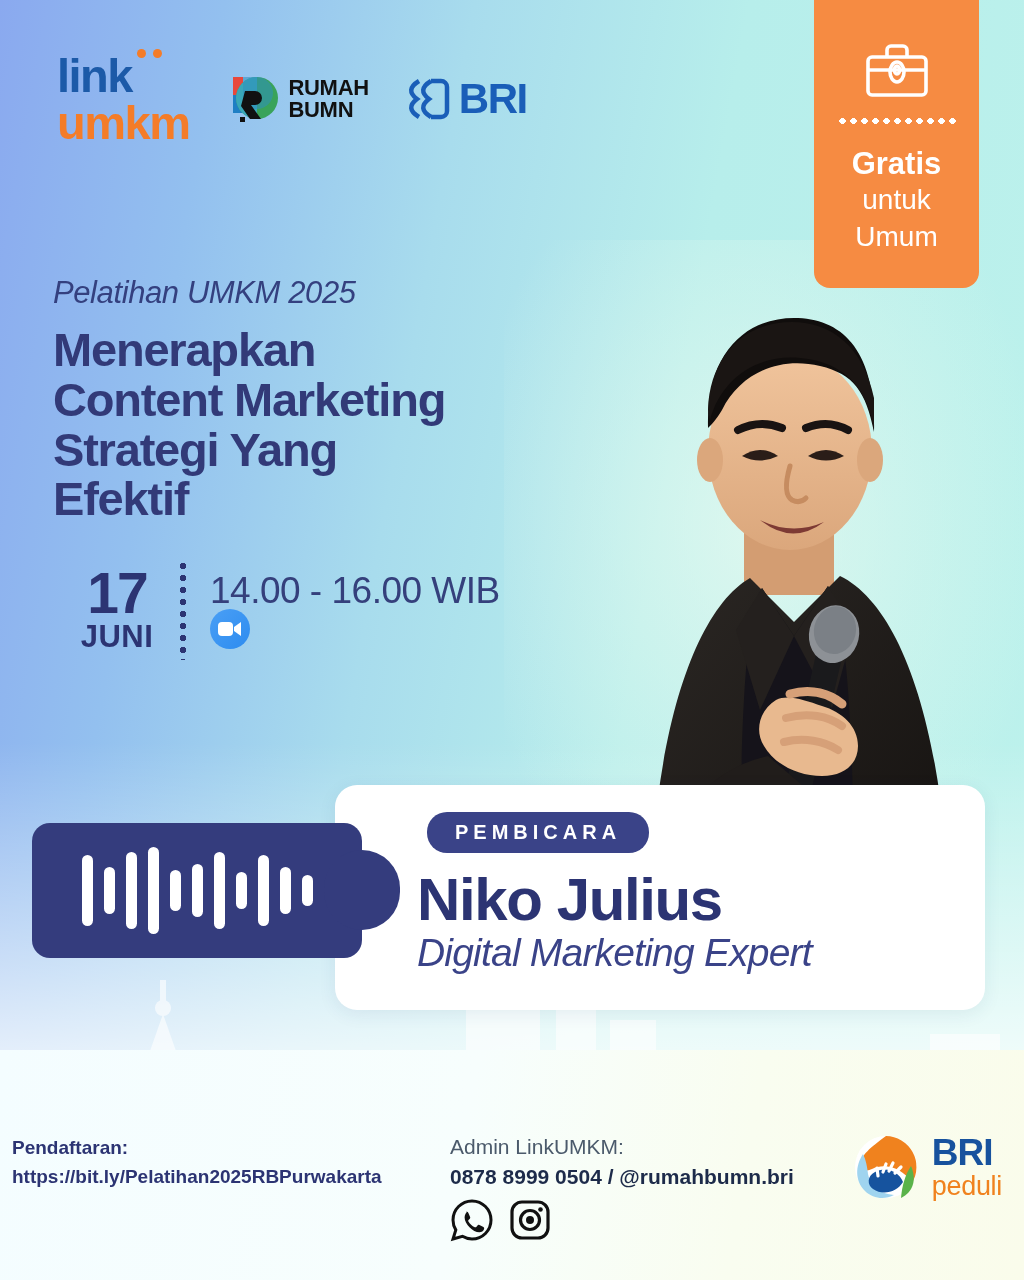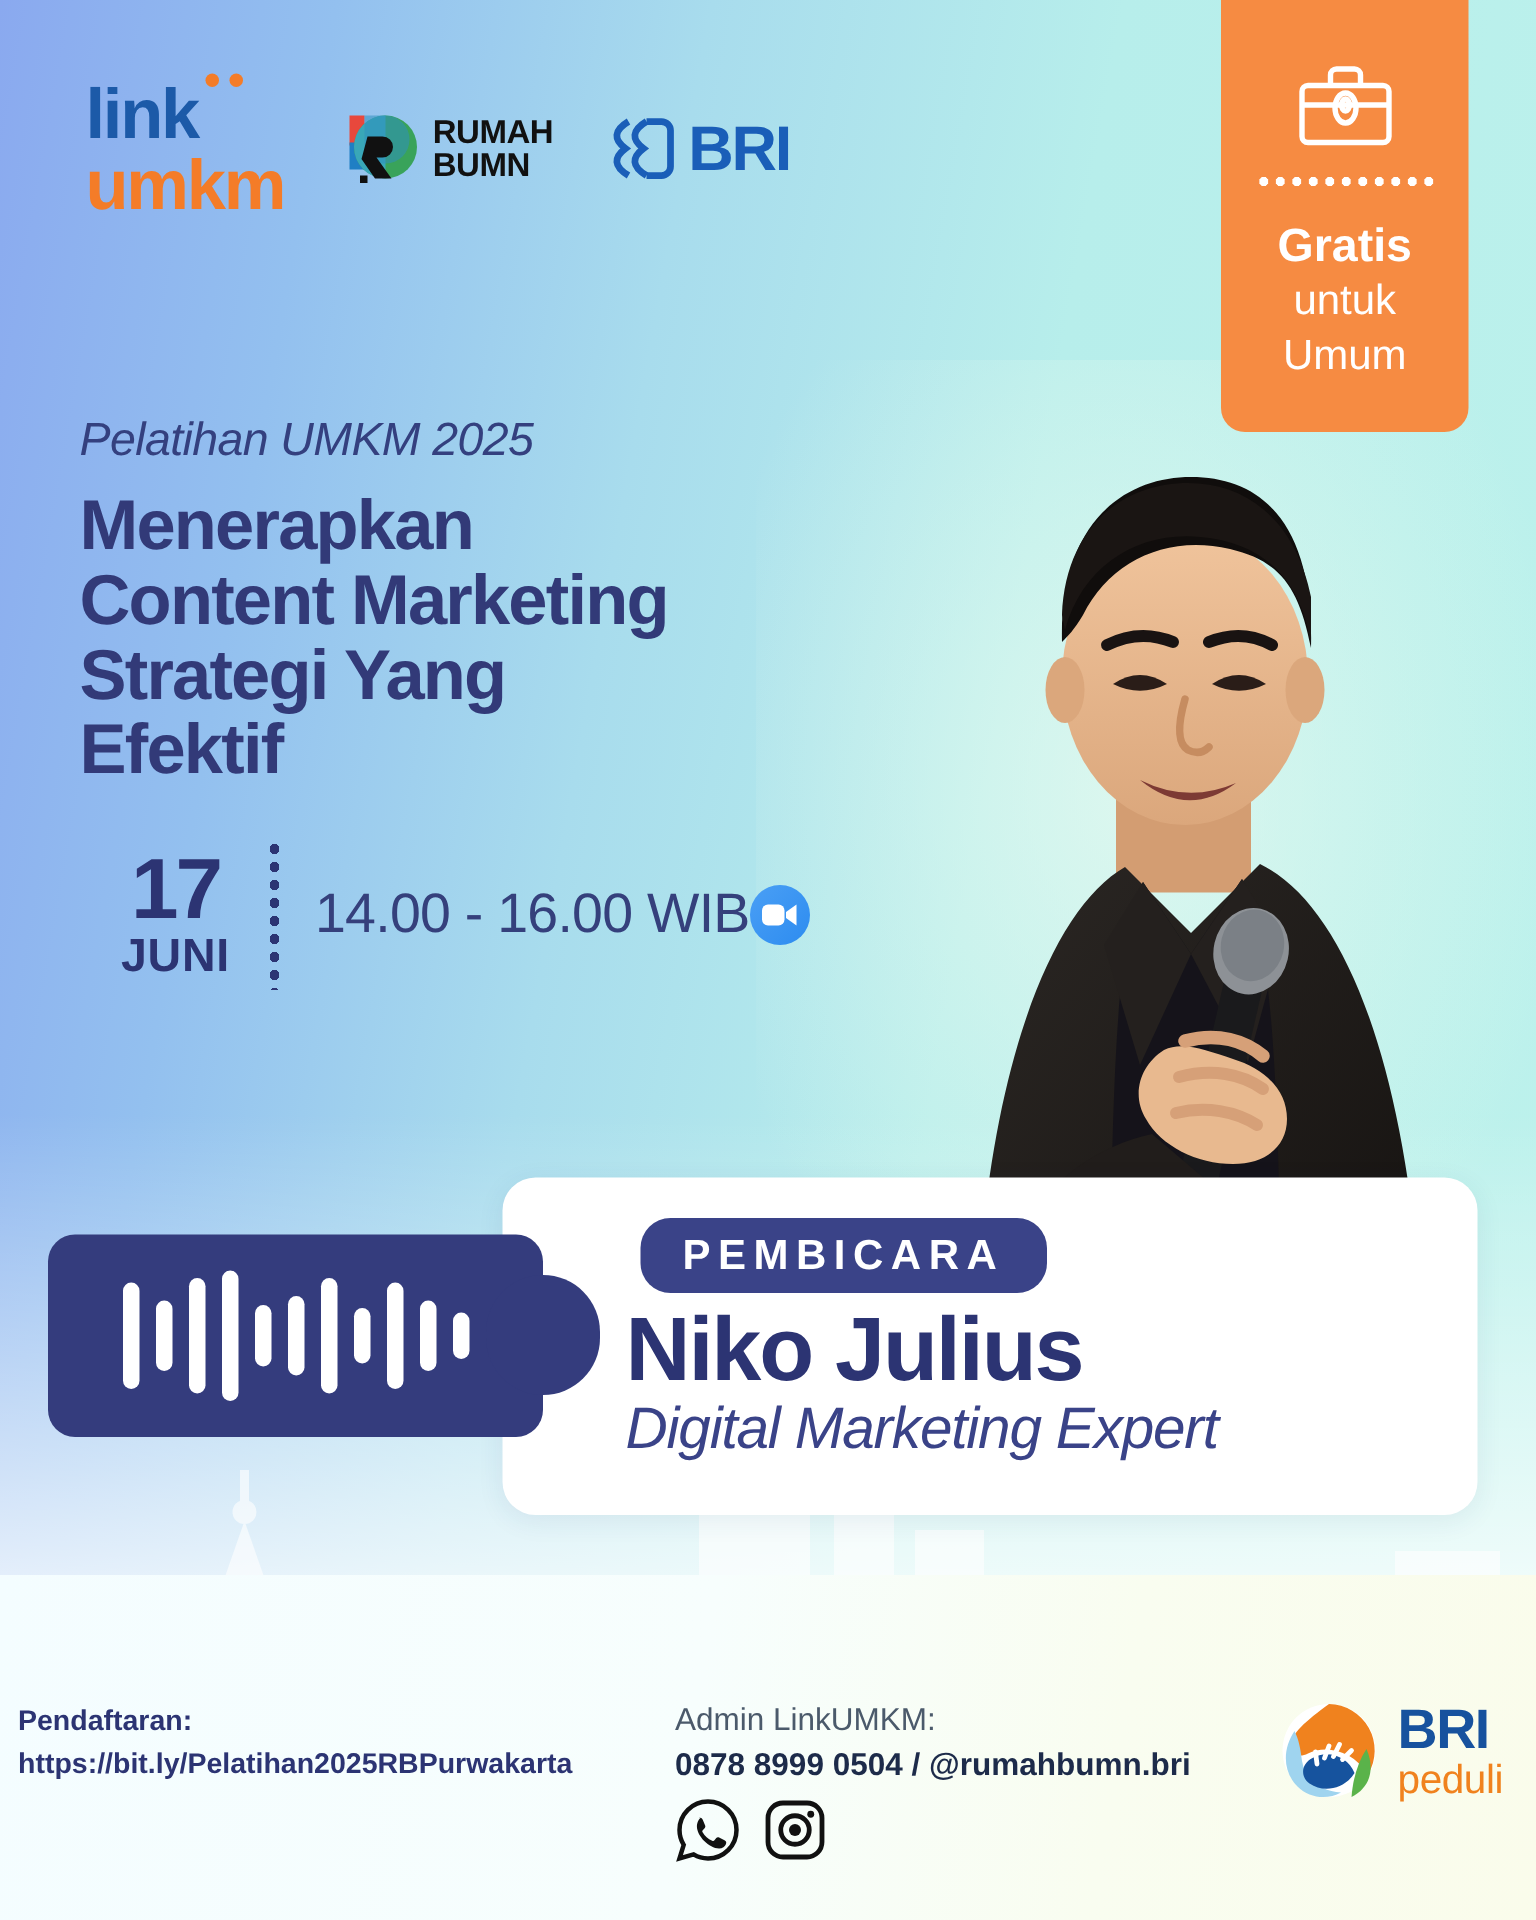--- a/index.html
+++ b/index.html
@@ -81,40 +81,40 @@
           line-height:1.06; letter-spacing:-1.2px; }
 
   
   .datetime{ position:absolute; left:62px; top:560px; display:flex; align-items:center; }
   .date-col{ width:110px; text-align:center; color:#2c3473; }
   .date-day{ font-size:57px; font-weight:800; line-height:.95; letter-spacing:-2px; }
   .date-month{ font-size:31px; font-weight:800; letter-spacing:.5px; line-height:1.1; }
   .vdots{ width:6px; height:100px; margin:0 24px 0 8px;
     background-image:radial-gradient(circle, #2c3473 50%, transparent 51%);
     background-size:6px 12px; background-repeat:repeat-y; }
-  .time-col{ display:flex; flex-direction:row; gap:0; }
+  .time-col{ display:flex; flex-direction:column; gap:0; }
   .time-text{ font-size:37px; color:#35407c; letter-spacing:-.5px; line-height:1; }
   .place-row{ display:flex; align-items:center; gap:14px; }
   .zoom-icon{ width:40px; height:40px; border-radius:50%;
               background:linear-gradient(135deg,#4a9ff5,#2d8cf0);
               display:flex; align-items:center; justify-content:center; }
   .place-text{ font-size:37px; font-weight:800; color:#2c3473; letter-spacing:-1px; line-height:1; }
 
   
   .speaker-photo{ position:absolute; right:0px; top:270px; width:470px; height:660px; }
 
   
   .speaker-card{
     position:absolute; left:335px; top:785px; width:650px; height:225px;
     background:#fff; border-radius:22px; box-shadow:0 4px 18px rgba(40,60,110,.08);
   }
   .pembicara{
     position:absolute; left:92px; top:27px;
     background:#3a4388; color:#fff; border-radius:20px;
-    padding:9px 28px; font-size:28px; font-weight:600; letter-spacing:5px;
+    padding:9px 28px; font-size:20px; font-weight:600; letter-spacing:5px;
   }
   .speaker-name{ position:absolute; left:82px; top:85px;
     font-size:60px; font-weight:800; color:#2c3473; letter-spacing:-1.4px; line-height:1; }
   .speaker-role{ position:absolute; left:82px; top:148px;
     font-size:39px; font-style:italic; color:#3a4388; letter-spacing:-.8px; line-height:1; }
 
   
   .wave-badge{
     position:absolute; left:32px; top:823px; width:330px; height:135px;
     background:#343c7d; border-radius:18px;

